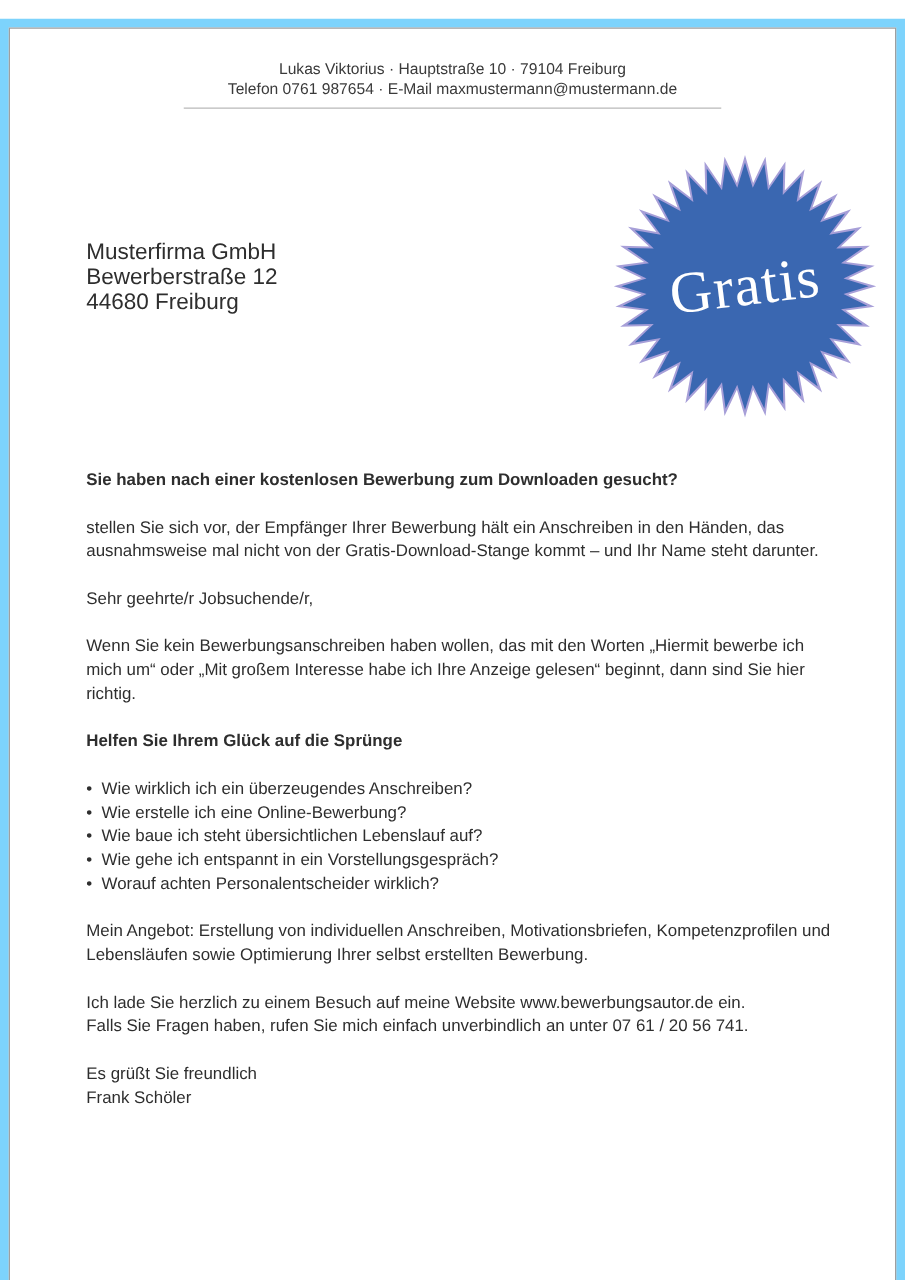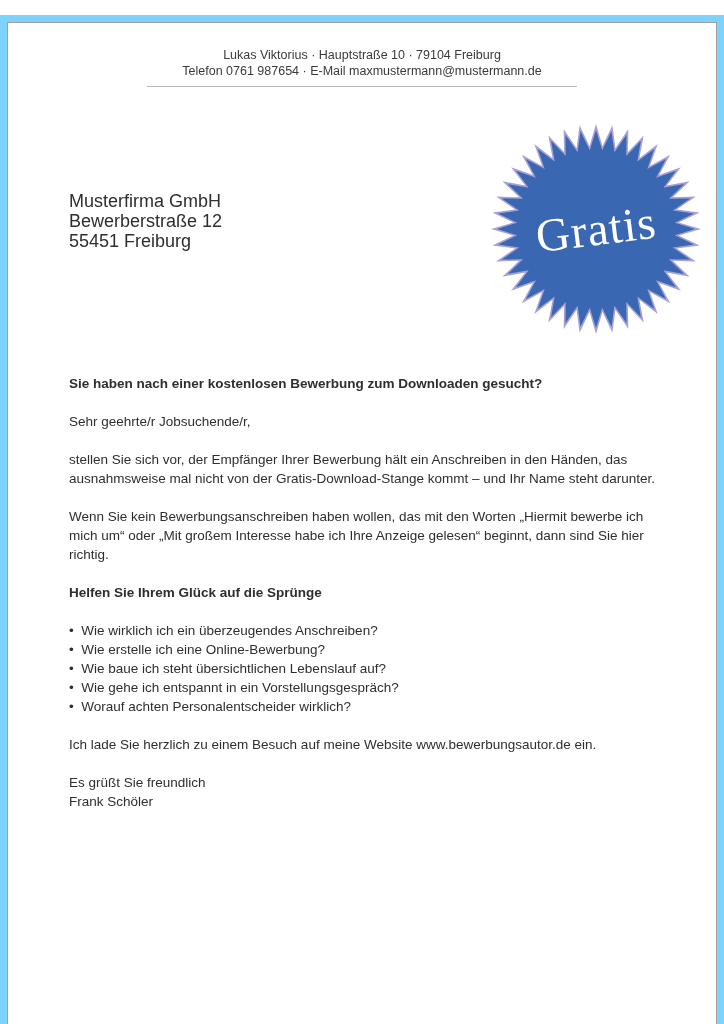--- a/index.html
+++ b/index.html
@@ -98,41 +98,43 @@
       <svg viewBox="0 0 212 212">
         <polygon fill="#a79fd8" points="106.0,1.0 112.5,23.3 122.4,2.3 125.4,25.3 138.4,6.1 137.8,29.3 153.7,12.4 149.4,35.2 167.7,21.1 159.9,42.9 180.2,31.8 169.1,52.1 190.9,44.3 176.8,62.6 199.6,58.3 182.7,74.2 205.9,73.6 186.7,86.6 209.7,89.6 188.7,99.5 211.0,106.0 188.7,112.5 209.7,122.4 186.7,125.4 205.9,138.4 182.7,137.8 199.6,153.7 176.8,149.4 190.9,167.7 169.1,159.9 180.2,180.2 159.9,169.1 167.7,190.9 149.4,176.8 153.7,199.6 137.8,182.7 138.4,205.9 125.4,186.7 122.4,209.7 112.5,188.7 106.0,211.0 99.5,188.7 89.6,209.7 86.6,186.7 73.6,205.9 74.2,182.7 58.3,199.6 62.6,176.8 44.3,190.9 52.1,169.1 31.8,180.2 42.9,159.9 21.1,167.7 35.2,149.4 12.4,153.7 29.3,137.8 6.1,138.4 25.3,125.4 2.3,122.4 23.3,112.5 1.0,106.0 23.3,99.5 2.3,89.6 25.3,86.6 6.1,73.6 29.3,74.2 12.4,58.3 35.2,62.6 21.1,44.3 42.9,52.1 31.8,31.8 52.1,42.9 44.3,21.1 62.6,35.2 58.3,12.4 74.2,29.3 73.6,6.1 86.6,25.3 89.6,2.3 99.5,23.3"></polygon>
         <polygon fill="#3a67b1" points="106.0,7.0 112.2,27.2 121.5,8.2 124.4,29.2 136.6,11.8 136.2,33.0 150.9,17.8 147.3,38.6 164.2,25.9 157.3,45.9 176.0,36.0 166.1,54.7 186.1,47.8 173.4,64.7 194.2,61.1 179.0,75.8 200.2,75.4 182.8,87.6 203.8,90.5 184.8,99.8 205.0,106.0 184.8,112.2 203.8,121.5 182.8,124.4 200.2,136.6 179.0,136.2 194.2,150.9 173.4,147.3 186.1,164.2 166.1,157.3 176.0,176.0 157.3,166.1 164.2,186.1 147.3,173.4 150.9,194.2 136.2,179.0 136.6,200.2 124.4,182.8 121.5,203.8 112.2,184.8 106.0,205.0 99.8,184.8 90.5,203.8 87.6,182.8 75.4,200.2 75.8,179.0 61.1,194.2 64.7,173.4 47.8,186.1 54.7,166.1 36.0,176.0 45.9,157.3 25.9,164.2 38.6,147.3 17.8,150.9 33.0,136.2 11.8,136.6 29.2,124.4 8.2,121.5 27.2,112.2 7.0,106.0 27.2,99.8 8.2,90.5 29.2,87.6 11.8,75.4 33.0,75.8 17.8,61.1 38.6,64.7 25.9,47.8 45.9,54.7 36.0,36.0 54.7,45.9 47.8,25.9 64.7,38.6 61.1,17.8 75.8,33.0 75.4,11.8 87.6,29.2 90.5,8.2 99.8,27.2"></polygon>
       </svg>
       <div class="badge-label">Gratis</div>
     </div>
 
     <div class="recipient">
       <span class="line">Musterfirma GmbH</span>
       <span class="line">Bewerberstraße 12</span>
-      <span class="line">55451 Freiburg</span>
+      <span class="line">44680 Freiburg</span>
     </div>
 
     <div class="body-text">
       <p class="para bold">Sie haben nach einer kostenlosen Bewerbung zum Downloaden gesucht?</p>
+      <p class="para">stellen Sie sich vor, der Empfänger Ihrer Bewerbung hält ein Anschreiben in den Händen, das ausnahmsweise mal nicht von der Gratis-Download-Stange kommt – und Ihr Name steht darunter.</p>
       <p class="para">Sehr geehrte/r Jobsuchende/r,</p>
-      <p class="para">stellen Sie sich vor, der Empfänger Ihrer Bewerbung hält ein Anschreiben in den Händen, das ausnahmsweise mal nicht von der Gratis-Download-Stange kommt – und Ihr Name steht darunter.</p>
       <p class="para">Wenn Sie kein Bewerbungsanschreiben haben wollen, das mit den Worten „Hiermit bewerbe ich mich um“ oder „Mit großem Interesse habe ich Ihre Anzeige gelesen“ beginnt, dann sind Sie hier richtig.</p>
       <p class="para bold">Helfen Sie Ihrem Glück auf die Sprünge</p>
 
       <div class="bullets">
         <div class="bullet-line">Wie wirklich ich ein überzeugendes Anschreiben?</div>
         <div class="bullet-line">Wie erstelle ich eine Online-Bewerbung?</div>
         <div class="bullet-line">Wie baue ich steht übersichtlichen Lebenslauf auf?</div>
         <div class="bullet-line">Wie gehe ich entspannt in ein Vorstellungsgespräch?</div>
         <div class="bullet-line">Worauf achten Personalentscheider wirklich?</div>
       </div>
 
+      <p class="para">Mein Angebot: Erstellung von individuellen Anschreiben, Motivationsbriefen, Kompetenzprofilen und Lebensläufen sowie Optimierung Ihrer selbst erstellten Bewerbung.</p>
 
       <p class="para">
         <span class="line">Ich lade Sie herzlich zu einem Besuch auf meine Website www.bewerbungsautor.de ein.</span>
+        <span class="line">Falls Sie Fragen haben, rufen Sie mich einfach unverbindlich an unter 07 61 / 20 56 741.</span>
       </p>
 
       <p class="para closing-block">
         <span class="line">Es grüßt Sie freundlich</span>
         <span class="line">Frank Schöler</span>
       </p>
     </div>
 
   </div>
 </div>

